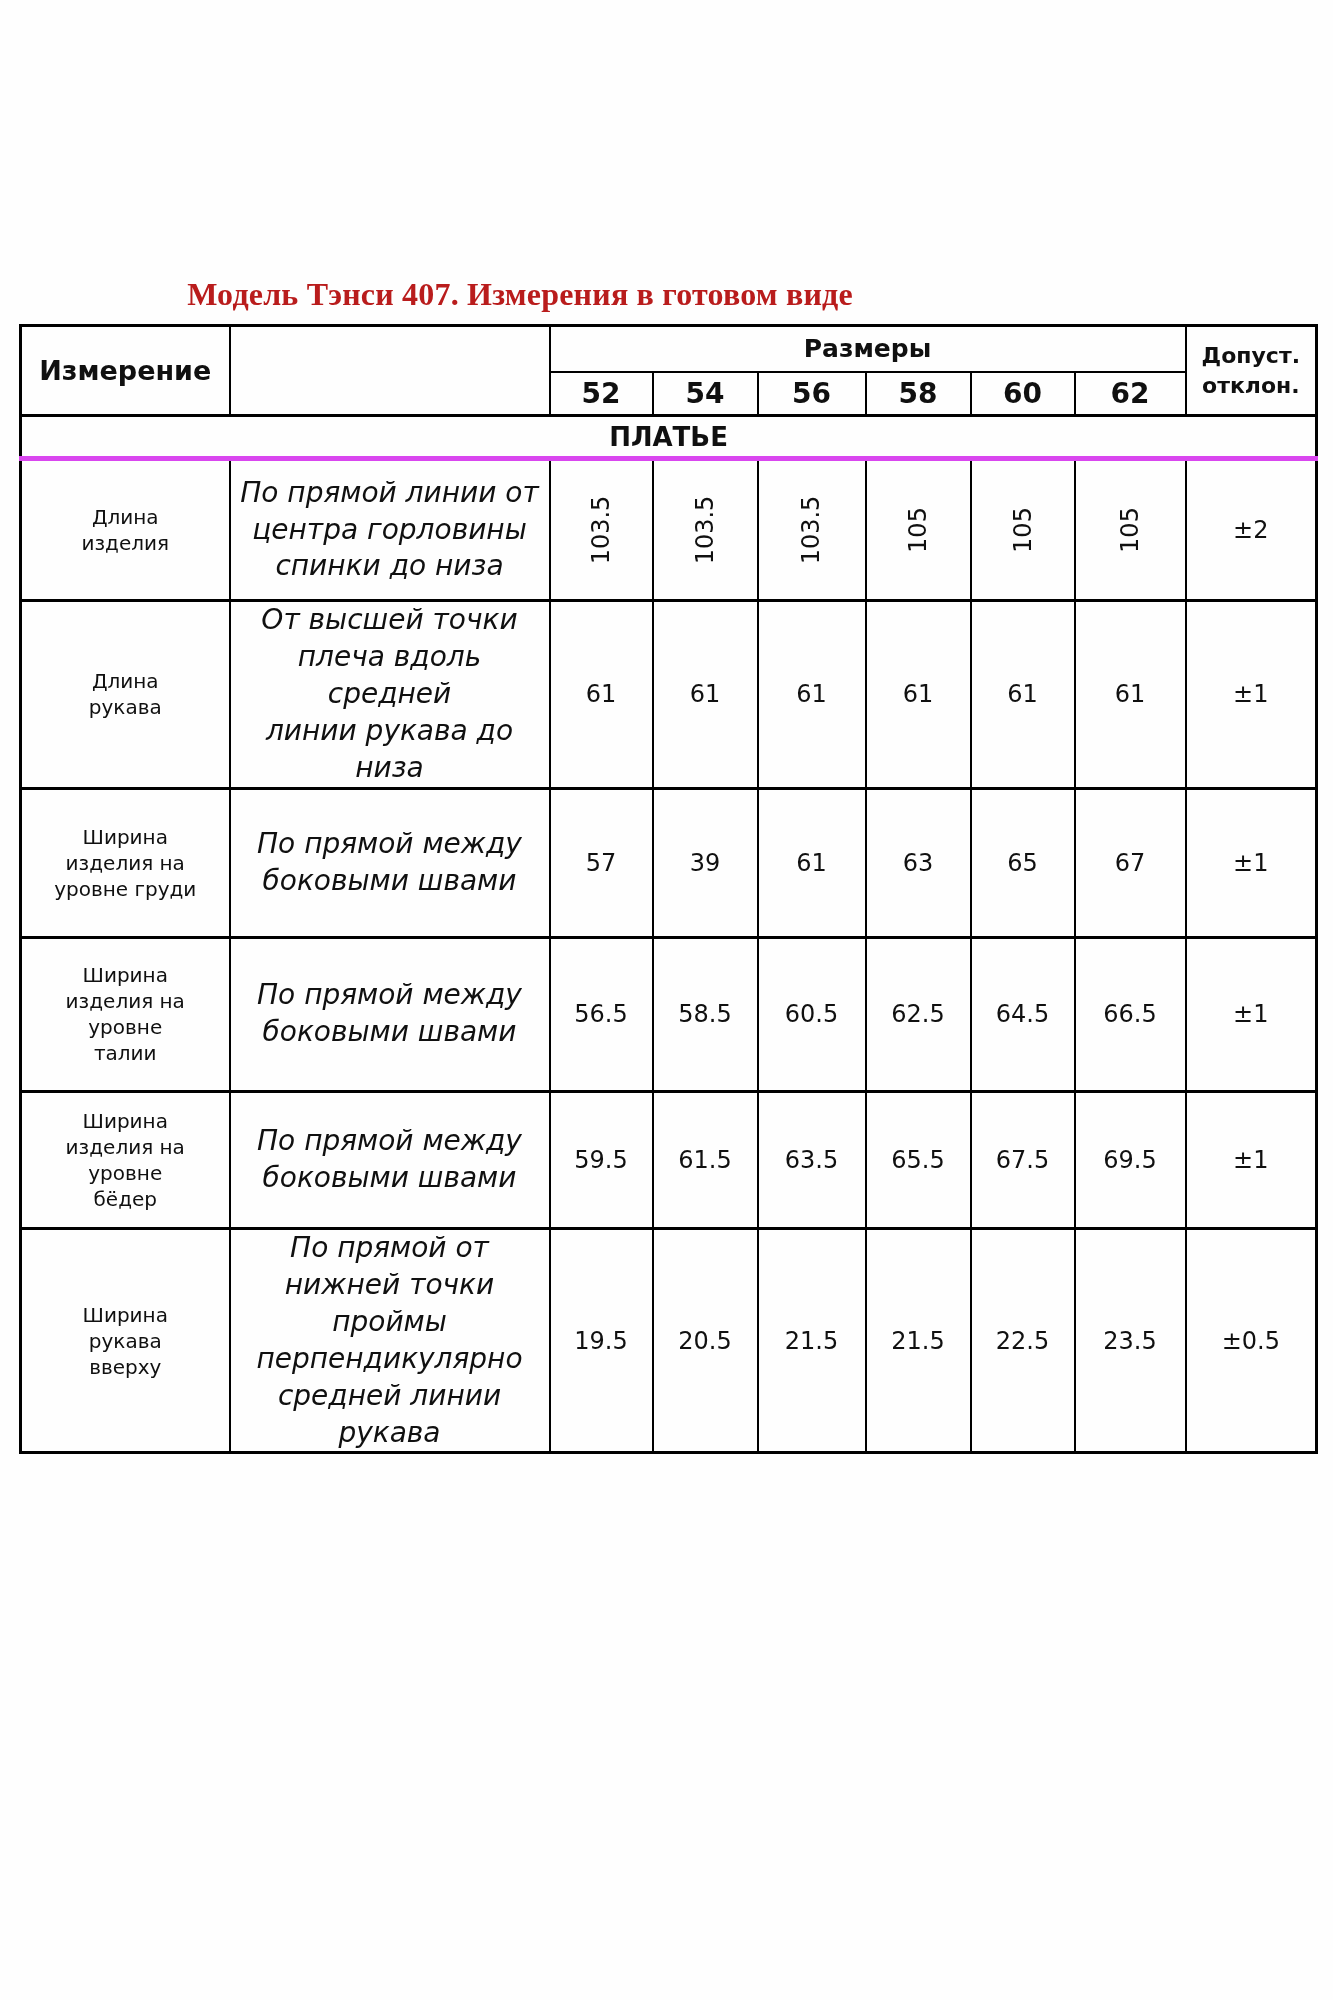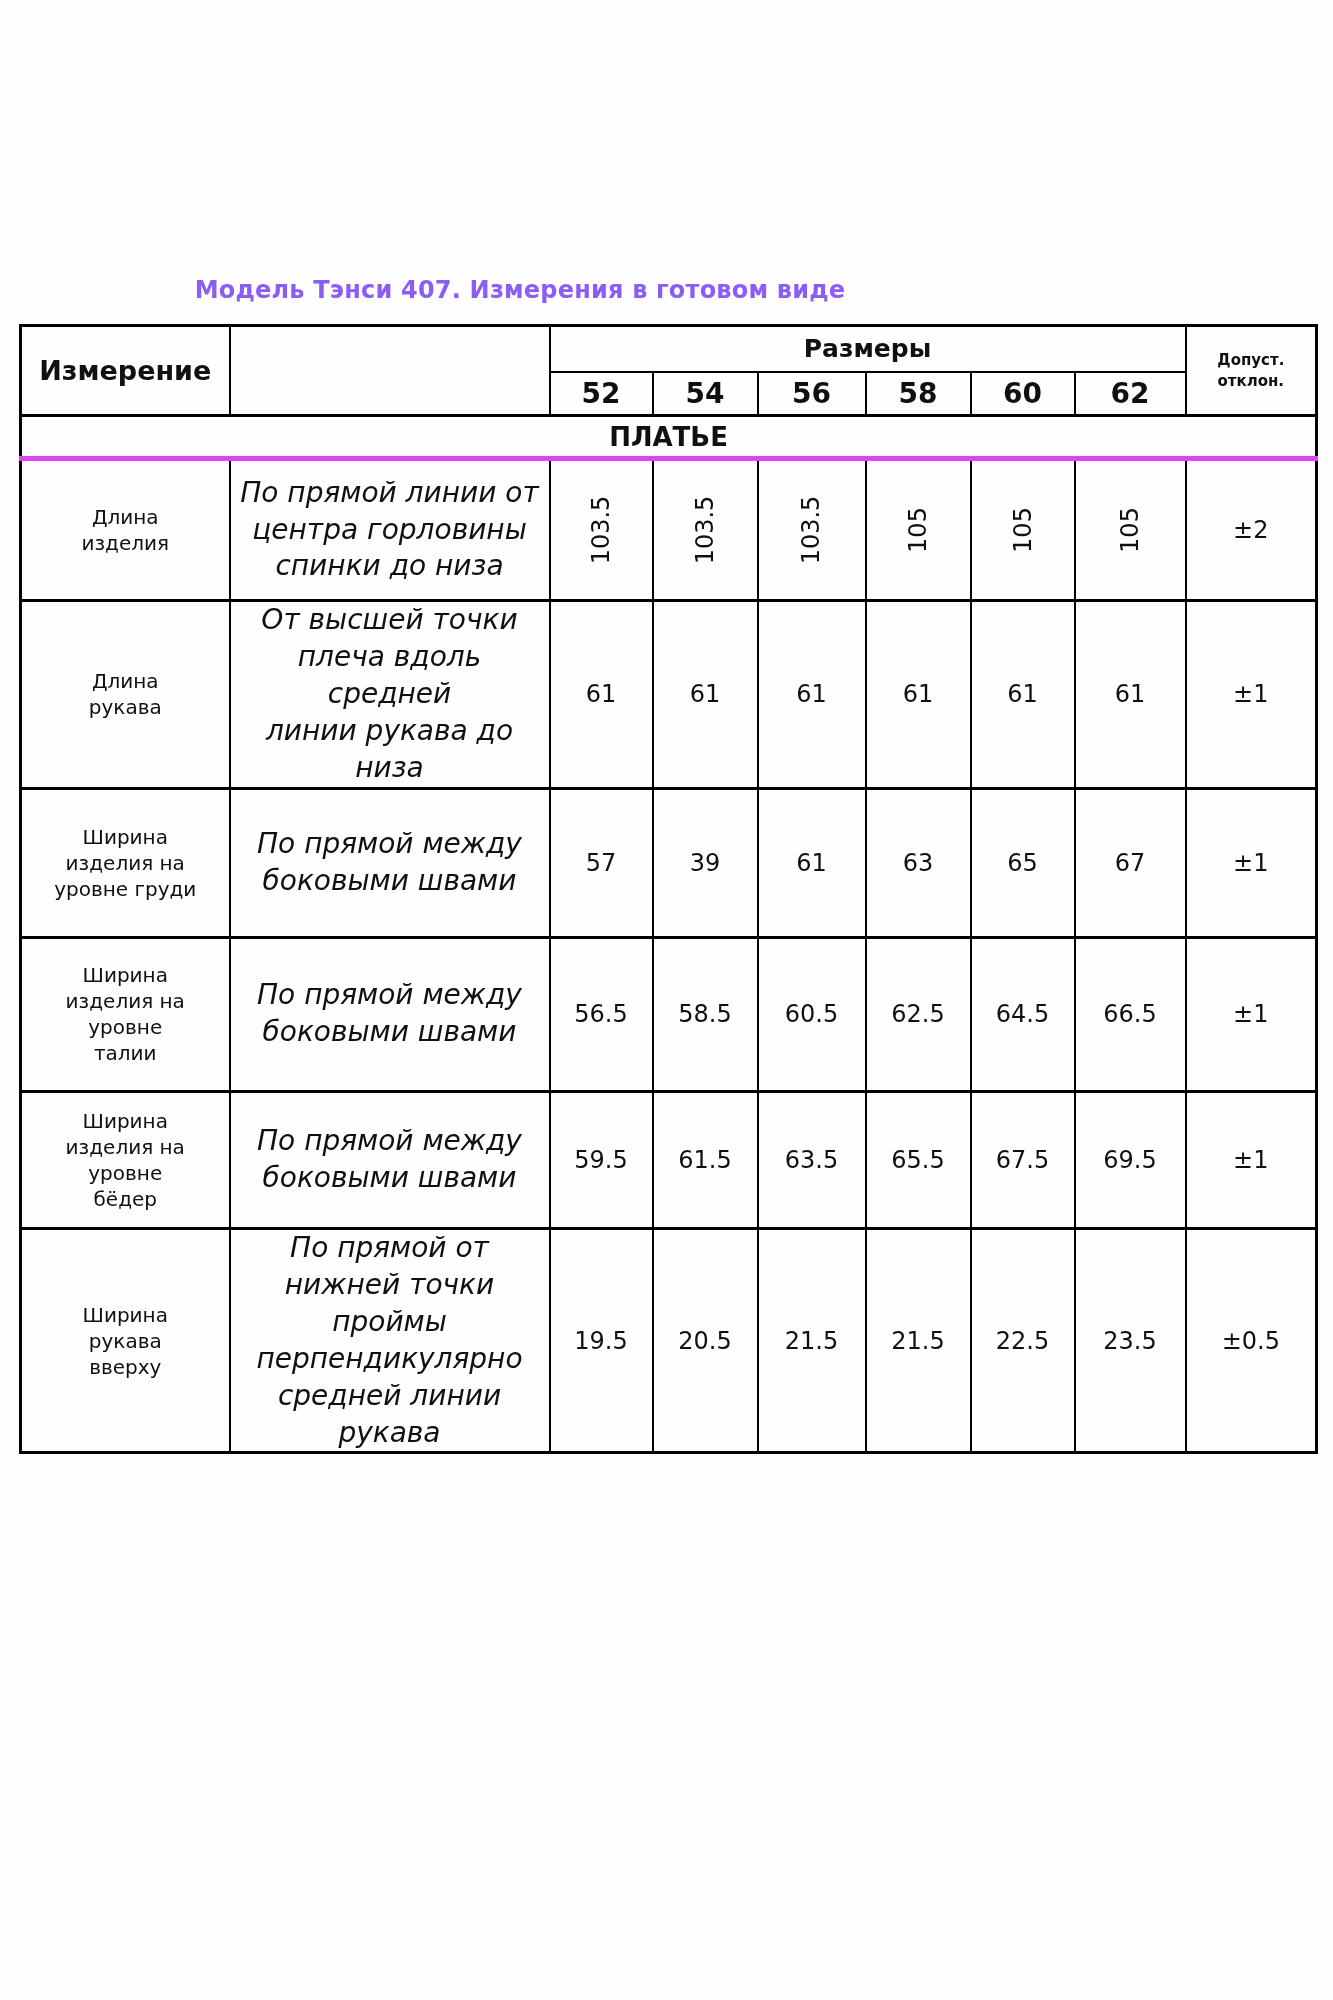--- a/index.html
+++ b/index.html
@@ -12,24 +12,25 @@
     font-family: "DejaVu Sans", "Liberation Sans", sans-serif;
     color: #111111;
     overflow: hidden;
   }
   .title {
     position: absolute;
     top: 276px;
     left: 0;
     width: 1040px;
     text-align: center;
-    font-size: 24px;
+    font-size: 32px;
     font-weight: bold;
-    color: #8b5cf6;
+    color: #b91c1c;
     letter-spacing: 0.2px;
+    font-family: Liberation Serif, serif;
   }
   table.meas {
     position: absolute;
     left: 19px;
     top: 324px;
     width: 1297px;
     border-collapse: collapse;
     table-layout: fixed;
     border: 3px solid #000;
   }
@@ -37,21 +38,21 @@
     border: 2px solid #000;
     padding: 0 6px;
     text-align: center;
     vertical-align: middle;
     color: #101010;
   }
   tr.hdr-top { height: 46px; padding-left: 45px; }
   tr.hdr-sizes { height: 44px; }
   .measure-hdr { font-size: 27px; font-weight: bold; }
   .sizes-hdr   { font-size: 25px; font-weight: bold; }
-  .tol-hdr     { font-size: 15px; font-weight: bold; white-space: pre-line; line-height: 1.35; }
+  .tol-hdr     { font-size: 22px; font-weight: bold; white-space: pre-line; line-height: 1.35; }
   .size-num    { font-size: 28px; font-weight: bold; border-radius: 8px; }
   tr.section-row td {
     height: 43px;
     font-size: 26px;
     font-weight: bold;
     border-top: 3px solid #000;
     border-bottom: 5px solid #d946ef;
   }
   tr.data-row td { border-top: 3px solid #000; }
   tr.r0 { height: 142px; }

